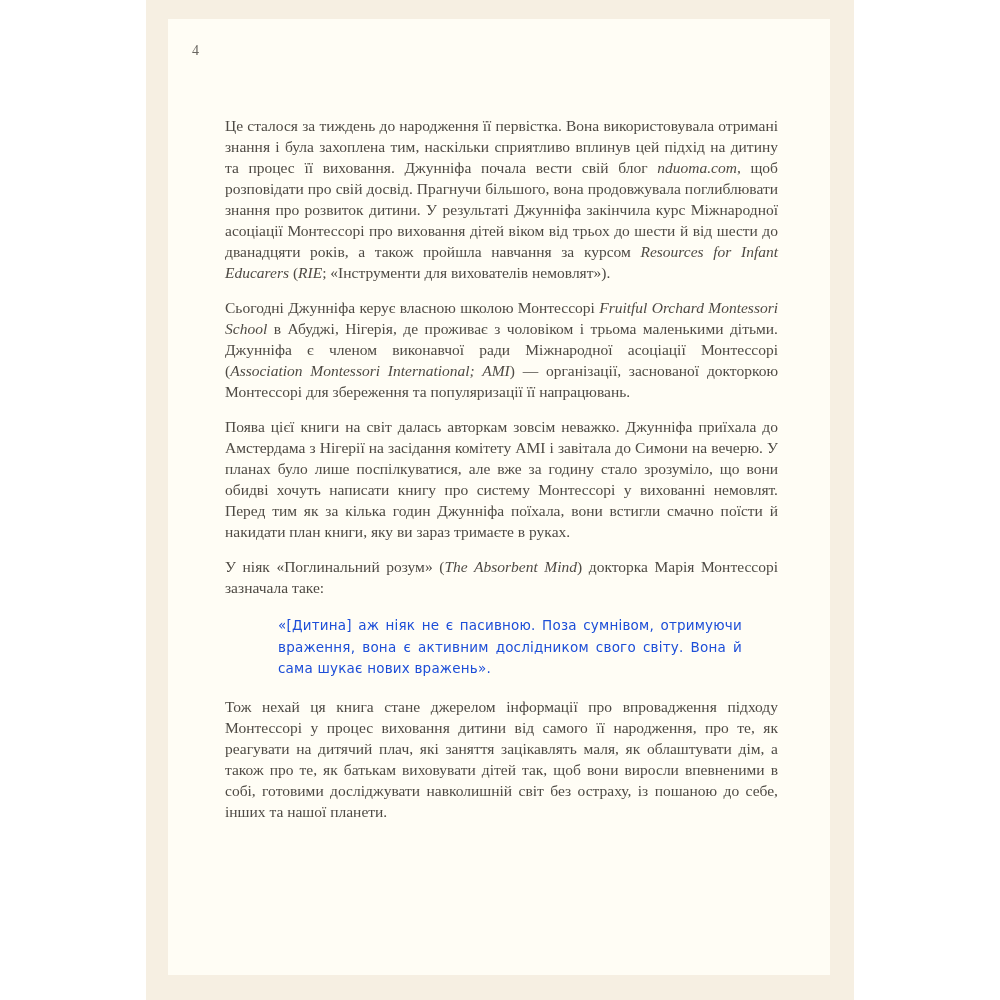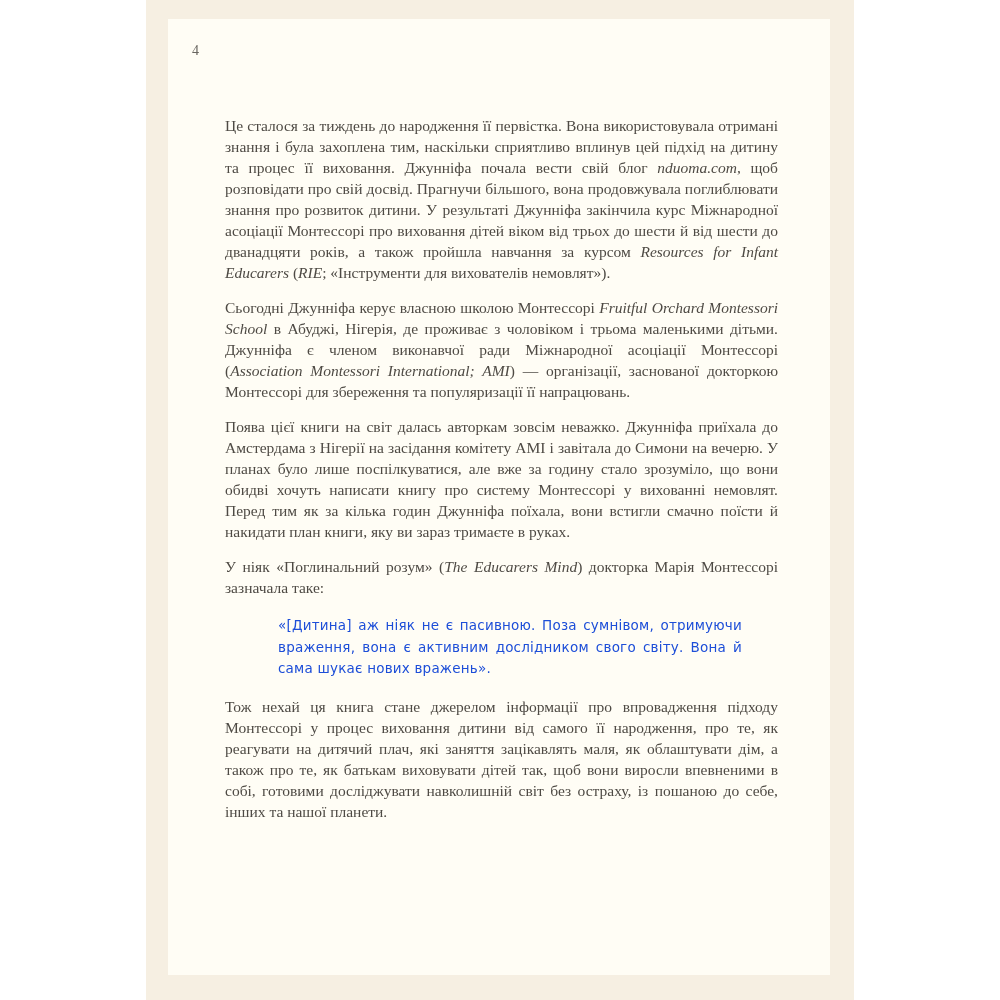--- a/index.html
+++ b/index.html
@@ -64,18 +64,18 @@
 </head>
 <body>
 
 <div class="mat">
   <div class="page">
     <div class="page-number">4</div>
     <div class="content">
         <p class="body"><span>Це сталося за тиждень до народження її первістка. Вона використовувала отримані знання і була захоплена тим, наскільки сприятливо вплинув цей підхід на дитину та процес її виховання. Джунніфа почала вести свій блог </span><em>nduoma.com</em><span>, щоб розповідати про свій досвід. Прагнучи більшого, вона продовжувала поглиблювати знання про розвиток дитини. У результаті Джунніфа закінчила курс Міжнародної асоціації Монтессорі про виховання дітей віком від трьох до шести й від шести до дванадцяти років, а також пройшла навчання за курсом </span><em>Resources for Infant Educarers</em><span> (</span><em>RIE</em><span>; «Інструменти для вихователів немовлят»).</span></p>
         <p class="body"><span>Сьогодні Джунніфа керує власною школою Монтессорі </span><em>Fruitful Orchard Montessori School</em><span> в Абуджі, Нігерія, де проживає з чоловіком і трьома маленькими дітьми. Джунніфа є членом виконавчої ради Міжнародної асоціації Монтессорі (</span><em>Association Montessori International; AMI</em><span>) — організації, заснованої докторкою Монтессорі для збереження та популяризації її напрацювань.</span></p>
         <p class="body"><span>Поява цієї книги на світ далась авторкам зовсім неважко. Джунніфа приїхала до Амстердама з Нігерії на засідання комітету AMI і завітала до Симони на вечерю. У планах було лише поспілкуватися, але вже за годину стало зрозуміло, що вони обидві хочуть написати книгу про систему Монтессорі у вихованні немовлят. Перед тим як за кілька годин Джунніфа поїхала, вони встигли смачно поїсти й накидати план книги, яку ви зараз тримаєте в руках.</span></p>
-        <p class="body"><span>У ніяк «Поглинальний розум» (</span><em>The Educarers Mind</em><span>) докторка Марія Монтессорі зазначала таке:</span></p>
+        <p class="body"><span>У ніяк «Поглинальний розум» (</span><em>The Absorbent Mind</em><span>) докторка Марія Монтессорі зазначала таке:</span></p>
         <p class="quote"><span>«[Дитина] аж ніяк не є пасивною. Поза сумнівом, отримуючи враження, вона є активним дослідником свого світу. Вона й сама шукає нових вражень».</span></p>
         <p class="body"><span>Тож нехай ця книга стане джерелом інформації про впровадження підходу Монтессорі у процес виховання дитини від самого її народження, про те, як реагувати на дитячий плач, які заняття зацікавлять маля, як облаштувати дім, а також про те, як батькам виховувати дітей так, щоб вони виросли впевненими в собі, готовими досліджувати навколишній світ без остраху, із пошаною до себе, інших та нашої планети.</span></p>
       </div>
   </div>
 </div>
 
 </body></html>

